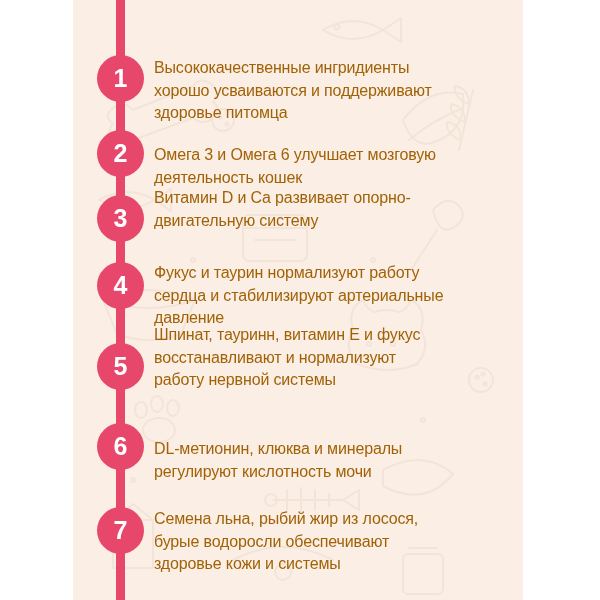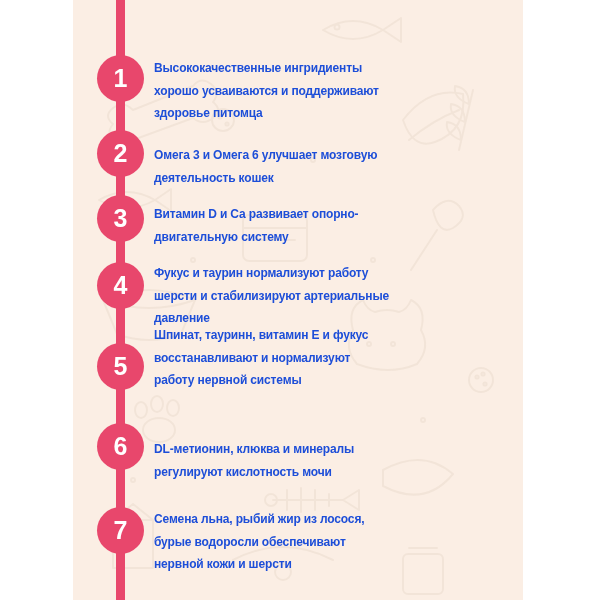--- a/index.html
+++ b/index.html
@@ -83,24 +83,24 @@
     line-height: 47px;
     text-align: center;
     letter-spacing: 0;
     box-sizing: border-box;
   }
 
   .step-text {
     position: absolute;
     left: 154px;
     width: 330px;
-    color: #1d4ed8;
-    font-size: 12px;
+    color: #a16207;
+    font-size: 16px;
     line-height: 22.5px;
-    font-weight: 700;
+    font-weight: 400;
     white-space: pre-line;
     letter-spacing: -0.15px;
   }
 </style>
 </head>
 <body>
 
 <div id="infographic">
 
   <div class="cream-panel">
@@ -192,46 +192,46 @@
     </div>
 
     <div class="step">
       <div class="step-badge" style="top:130px">2</div>
       <div class="step-text" style="top:144px">Омега 3 и Омега 6 улучшает мозговую
 деятельность кошек</div>
     </div>
 
     <div class="step">
       <div class="step-badge" style="top:195px">3</div>
-      <div class="step-text" style="top:203px">Витамин D и Са развивает опорно-
+      <div class="step-text" style="top:187px">Витамин D и Са развивает опорно-
 двигательную систему</div>
     </div>
 
     <div class="step">
       <div class="step-badge" style="top:262px">4</div>
       <div class="step-text" style="top:262px">Фукус и таурин нормализуют работу
-шерсти и стабилизируют артериальные
+сердца и стабилизируют артериальные
 давление</div>
     </div>
 
     <div class="step">
       <div class="step-badge" style="top:343px">5</div>
       <div class="step-text" style="top:324px">Шпинат, тауринн, витамин Е и фукус
 восстанавливают и нормализуют
 работу нервной системы</div>
     </div>
 
     <div class="step">
       <div class="step-badge" style="top:423px">6</div>
       <div class="step-text" style="top:438px">DL-метионин, клюква и минералы
 регулируют кислотность мочи</div>
     </div>
 
     <div class="step">
       <div class="step-badge" style="top:507px">7</div>
       <div class="step-text" style="top:508px">Семена льна, рыбий жир из лосося,
 бурые водоросли  обеспечивают
-нервной кожи и шерсти</div>
+здоровье кожи и системы</div>
     </div>
 
   </div>
 
 </div>
 
 </body></html>

